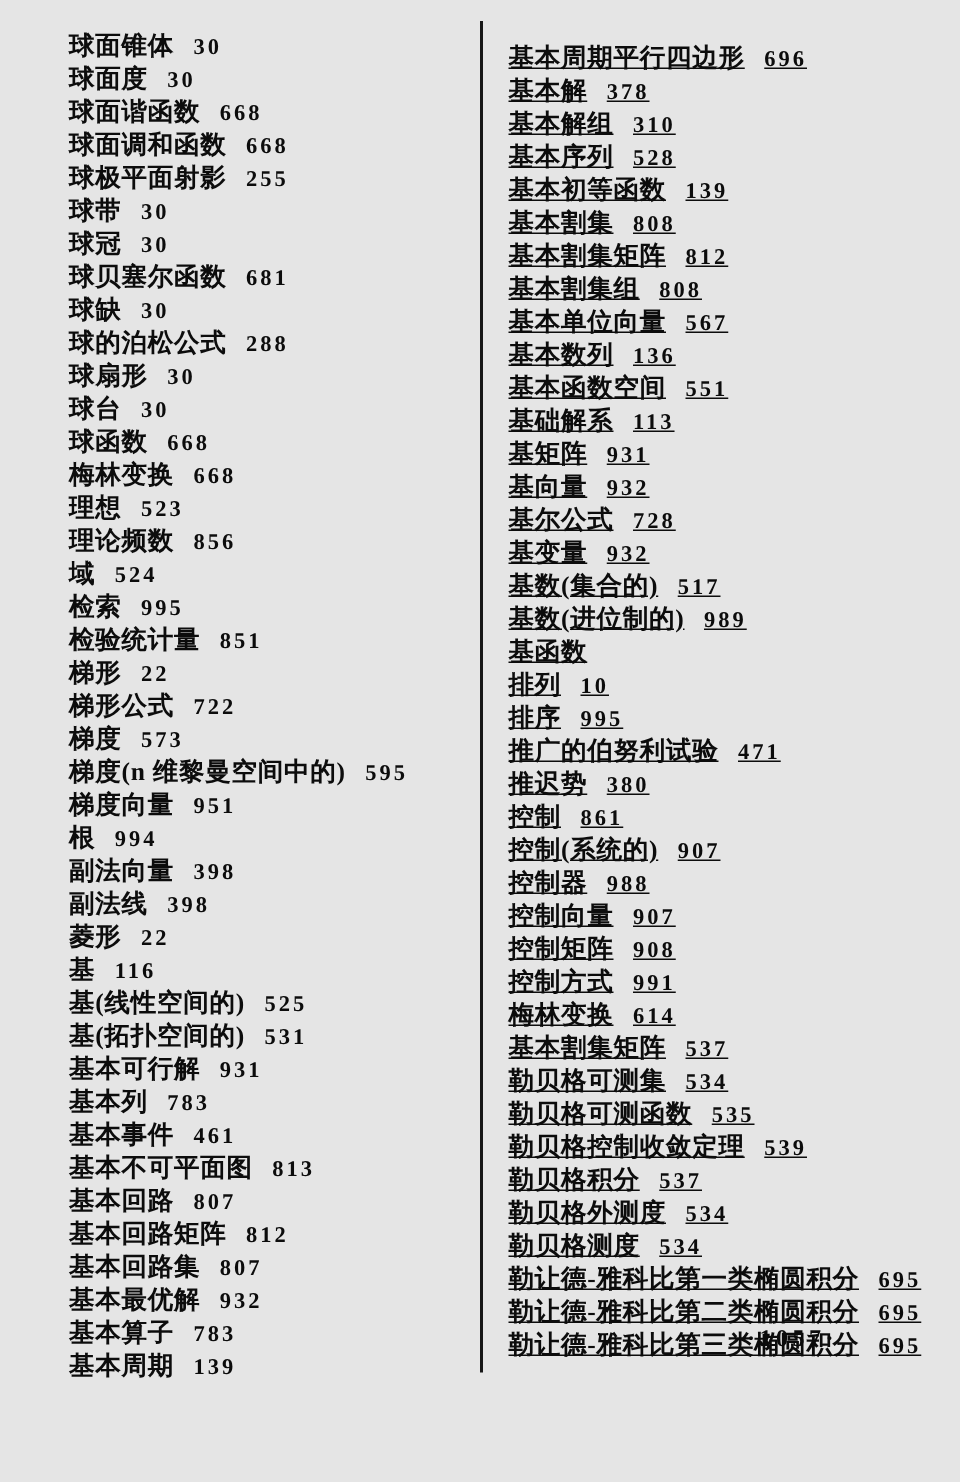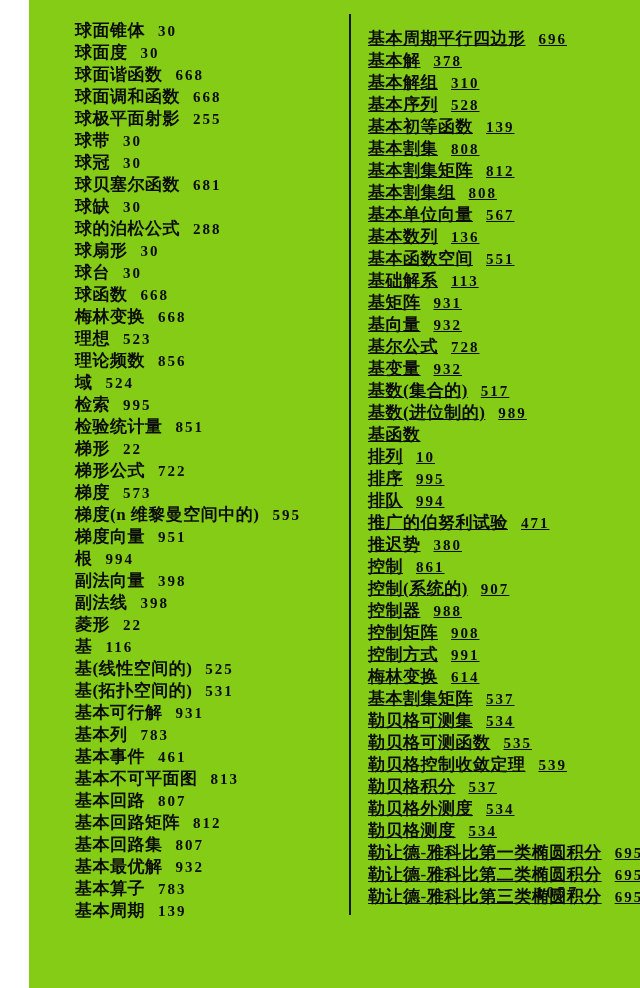--- a/index.html
+++ b/index.html
@@ -11,22 +11,21 @@
     width: 640px;
     height: 988px;
     position: relative;
     overflow: hidden;
     font-family: "Liberation Serif", serif;
     color: #0c0c0c;
   }
   .scan-page {
     position: absolute;
     inset: 0;
-    background: #84cc16;
-    margin-left: 29px;
+    background: #e5e5e5;
   }
   .column {
     position: absolute;
   }
   .column-left {
     left: 46px;
     top: 20px;
     width: 272px;
   }
   .column-right {
@@ -135,26 +134,26 @@
       <div class="entry-row"><span class="entry-term">基础解系</span><span class="entry-page">113</span></div>
       <div class="entry-row"><span class="entry-term">基矩阵</span><span class="entry-page">931</span></div>
       <div class="entry-row"><span class="entry-term">基向量</span><span class="entry-page">932</span></div>
       <div class="entry-row"><span class="entry-term">基尔公式</span><span class="entry-page">728</span></div>
       <div class="entry-row"><span class="entry-term">基变量</span><span class="entry-page">932</span></div>
       <div class="entry-row"><span class="entry-term">基数(集合的)</span><span class="entry-page">517</span></div>
       <div class="entry-row"><span class="entry-term">基数(进位制的)</span><span class="entry-page">989</span></div>
       <div class="entry-row"><span class="entry-term">基函数</span></div>
       <div class="entry-row"><span class="entry-term">排列</span><span class="entry-page">10</span></div>
       <div class="entry-row"><span class="entry-term">排序</span><span class="entry-page">995</span></div>
-      <div class="entry-row"><span class="entry-term">排队</span><span class="entry-page">994</span></div>
       <div class="entry-row"><span class="entry-term">推广的伯努利试验</span><span class="entry-page">471</span></div>
       <div class="entry-row"><span class="entry-term">推迟势</span><span class="entry-page">380</span></div>
       <div class="entry-row"><span class="entry-term">控制</span><span class="entry-page">861</span></div>
       <div class="entry-row"><span class="entry-term">控制(系统的)</span><span class="entry-page">907</span></div>
       <div class="entry-row"><span class="entry-term">控制器</span><span class="entry-page">988</span></div>
+      <div class="entry-row"><span class="entry-term">控制向量</span><span class="entry-page">907</span></div>
       <div class="entry-row"><span class="entry-term">控制矩阵</span><span class="entry-page">908</span></div>
       <div class="entry-row"><span class="entry-term">控制方式</span><span class="entry-page">991</span></div>
       <div class="entry-row"><span class="entry-term">梅林变换</span><span class="entry-page">614</span></div>
       <div class="entry-row"><span class="entry-term">基本割集矩阵</span><span class="entry-page">537</span></div>
       <div class="entry-row"><span class="entry-term">勒贝格可测集</span><span class="entry-page">534</span></div>
       <div class="entry-row"><span class="entry-term">勒贝格可测函数</span><span class="entry-page">535</span></div>
       <div class="entry-row"><span class="entry-term">勒贝格控制收敛定理</span><span class="entry-page">539</span></div>
       <div class="entry-row"><span class="entry-term">勒贝格积分</span><span class="entry-page">537</span></div>
       <div class="entry-row"><span class="entry-term">勒贝格外测度</span><span class="entry-page">534</span></div>
       <div class="entry-row"><span class="entry-term">勒贝格测度</span><span class="entry-page">534</span></div>

